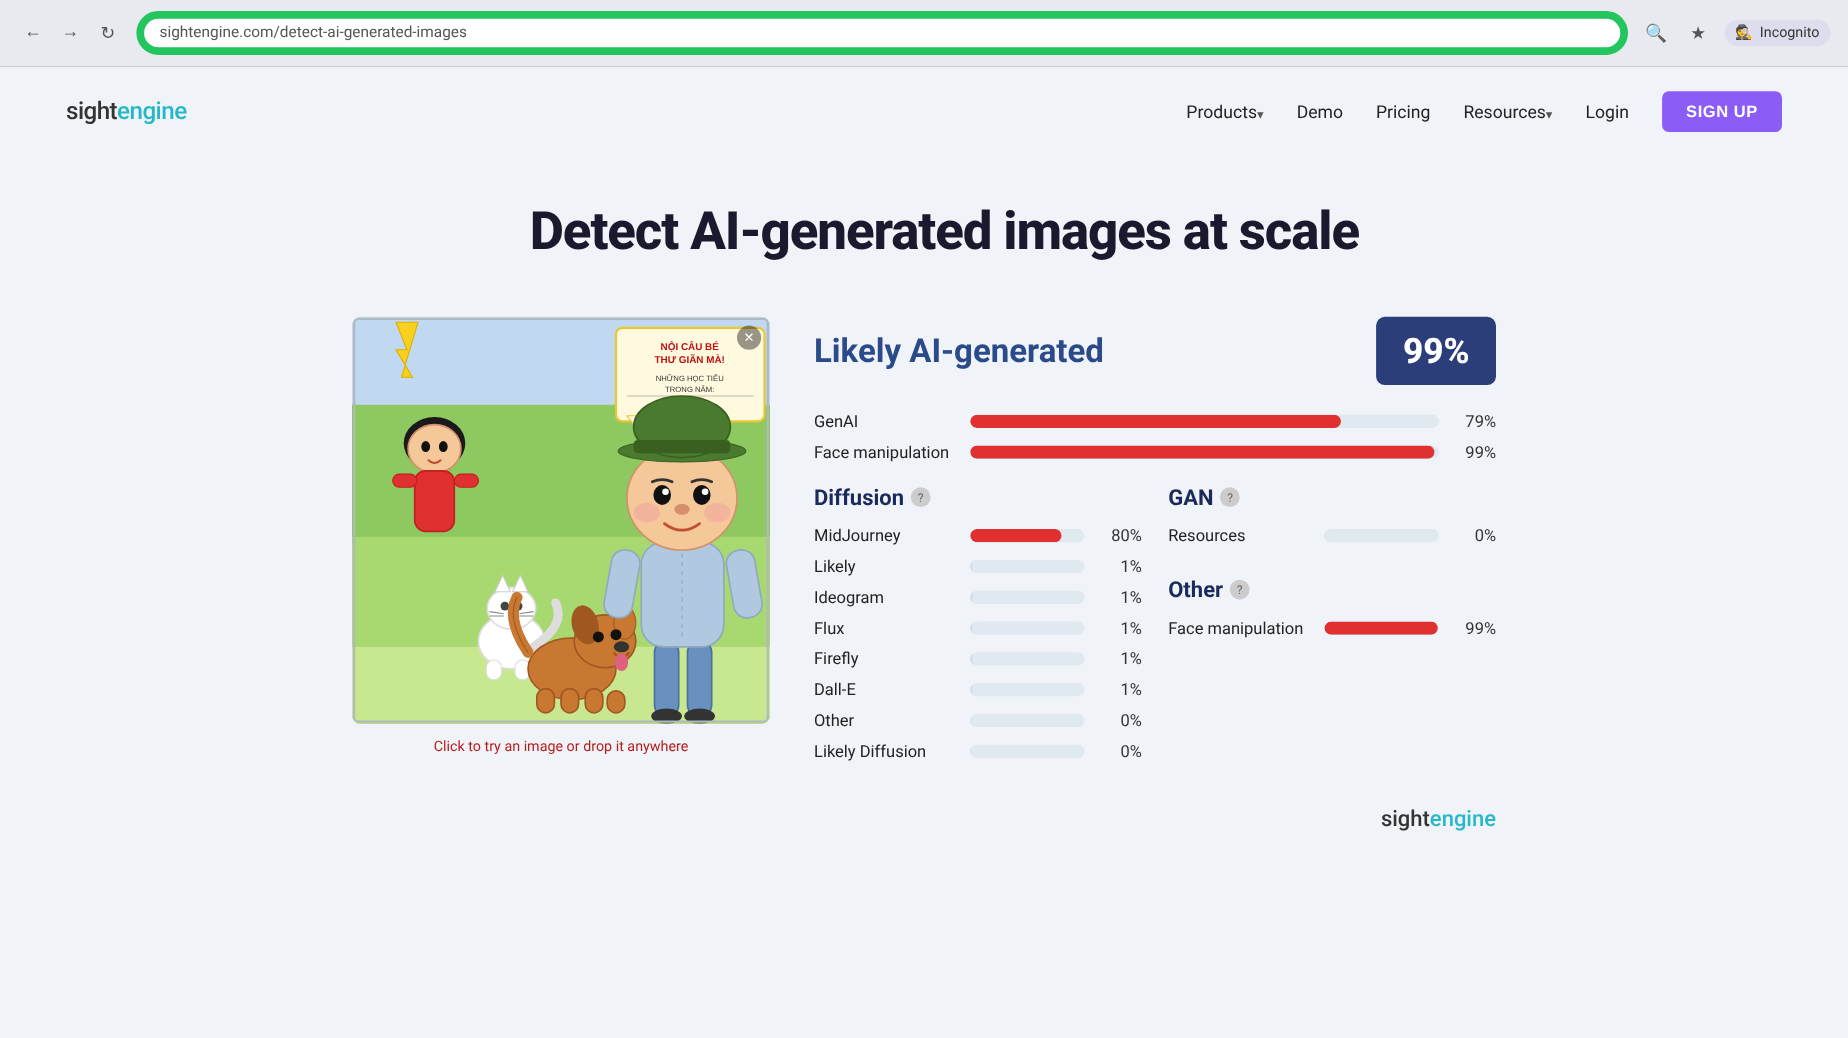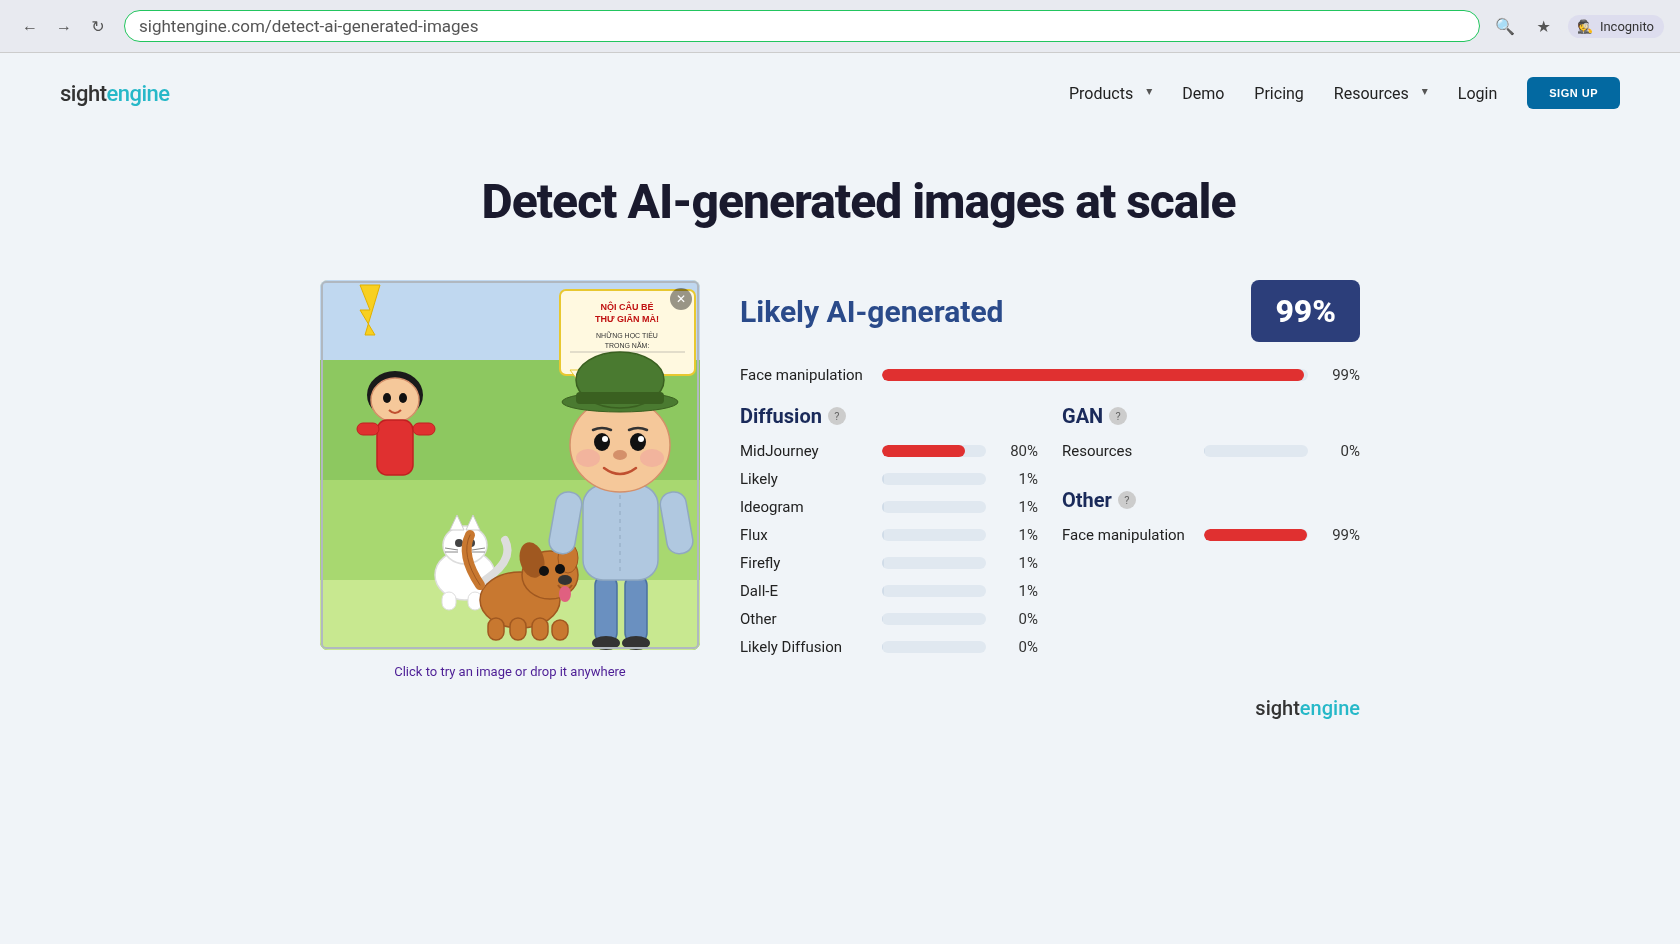--- a/index.html
+++ b/index.html
@@ -29,24 +29,24 @@
       border: none;
       background: transparent;
       cursor: pointer;
       display: flex; align-items: center; justify-content: center;
       font-size: 16px;
       color: #555;
     }
     .address-bar {
       flex: 1;
       background: white;
-      border: 1px solid #22c55e;
+      border: 7px solid #22c55e;
       border-radius: 20px;
       padding: 5px 14px;
-      font-size: 17px;
+      font-size: 14px;
       color: #333;
       display: flex;
       align-items: center;
       gap: 8px;
     }
     .address-bar span { color: #555; }
     .browser-right {
       display: flex;
       gap: 10px;
       align-items: center;
@@ -99,37 +99,37 @@
       display: flex;
       align-items: center;
       gap: 30px;
     }
     .nav-link {
       font-size: 16px;
       color: #222;
       text-decoration: none;
       cursor: pointer;
       display: flex;
-      align-items: flex-start;
-      gap: 13px;
+      align-items: flex-end;
+      gap: 0;
     }
     .nav-caret { font-size: 12px; color: #555; }
     .login-link {
       font-size: 16px;
       color: #222;
       text-decoration: none;
       cursor: pointer;
     }
     .signup-btn {
-      background: #0369a1;
+      background: #8b5cf6;
       color: white;
       border: none;
       padding: 10px 22px;
       border-radius: 6px;
-      font-size: 11px;
+      font-size: 15px;
       font-weight: 600;
       cursor: pointer;
       letter-spacing: 0.5px;
     }
 
     
     .hero {
       text-align: center;
       padding: 40px 0 30px;
     }
@@ -180,21 +180,21 @@
       align-items: center;
       justify-content: center;
       color: white;
       font-size: 12px;
       cursor: pointer;
       z-index: 10;
     }
 
     .image-caption {
       font-size: 13px;
-      color: #4c1d95;
+      color: #b91c1c;
       text-align: center;
     }
 
     
     .results-panel {
       flex: 1;
       max-width: 620px;
     }
 
     .result-header {
@@ -496,20 +496,27 @@
 
     <div class="results-panel">
 
       <div class="result-header">
         <div class="likely-ai">Likely AI-generated</div>
         <div class="score-badge">99%</div>
       </div>
 
       <div class="metrics-section">
         <div class="metric-row">
+          <div class="metric-label">GenAI</div>
+          <div class="metric-bar-wrap">
+            <div class="metric-bar bar-red" style="width:79%"></div>
+          </div>
+          <div class="metric-pct">79%</div>
+        </div>
+        <div class="metric-row">
           <div class="metric-label">Face manipulation</div>
           <div class="metric-bar-wrap">
             <div class="metric-bar bar-red" style="width:99%"></div>
           </div>
           <div class="metric-pct">99%</div>
         </div>
       </div>
 
       <div class="divider-sections">
 

